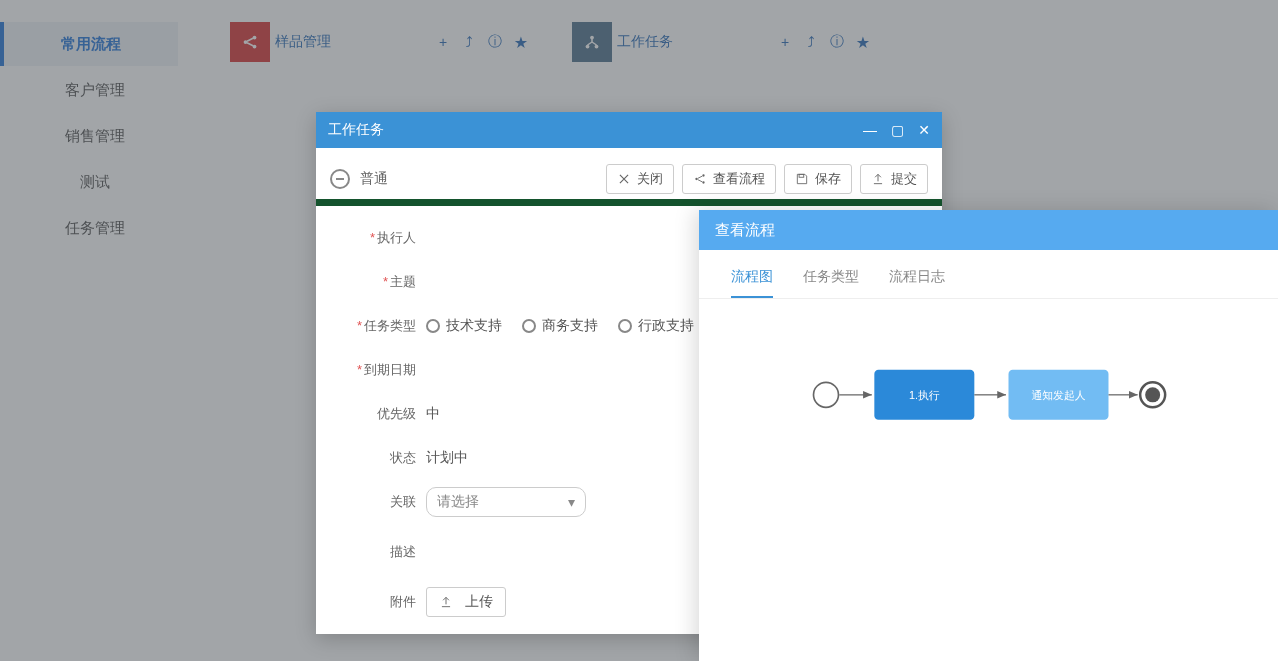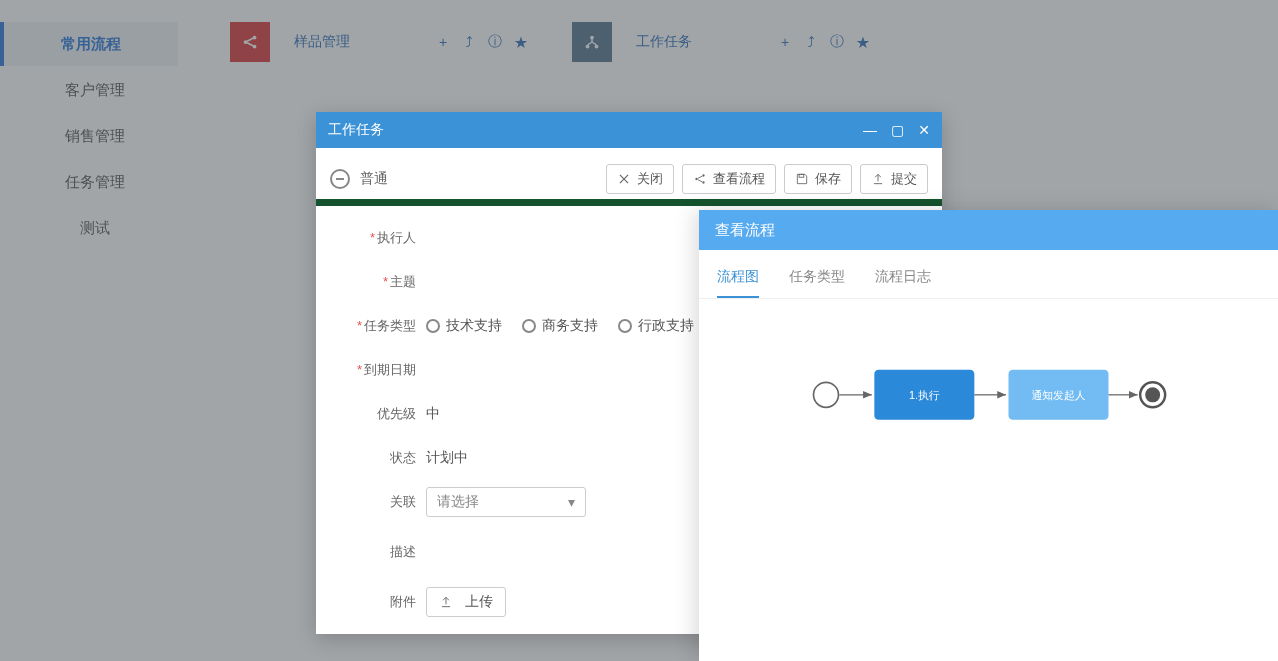--- a/index.html
+++ b/index.html
@@ -7,21 +7,21 @@
     .app{display:flex;height:100%}
     .sidebar{width:190px;background:#fff;padding-top:22px}
     .nav-item{height:44px;line-height:44px;text-align:center;color:#555;font-size:15px;cursor:pointer;margin:0 12px 2px 12px}
     .nav-item.active{color:#2978d9;font-weight:700;background:#eef2f6;border-left:4px solid #2978d9;margin-left:0;padding-left:0}
     .main{flex:1;background:#fff;padding:22px 18px 18px 40px}
     .cards{display:flex;gap:42px}
     .card{display:flex;align-items:center;width:300px;height:40px;background:#fff}
     .card-icon{width:40px;height:40px;display:flex;align-items:center;justify-content:center;color:#fff;font-size:18px}
     .ic-red{background:#d83b3b}
     .ic-blue{background:#52748e}
-    .card-title{flex:1;color:#2f6fb8;font-size:14px;margin-left:24px}
+    .card-title{flex:1;color:#2f6fb8;font-size:14px;margin-left:5px}
     .card-ops{display:flex;gap:8px;align-items:center;color:#2f6fb8}
     .card-op{width:18px;text-align:center;cursor:pointer}
     .star{color:#2f6fb8;font-size:16px}
 
     .overlay{position:absolute;inset:0;background:rgba(70,75,82,.5)}
 
     .dialog1{position:absolute;left:316px;top:112px;width:626px;background:#fff;box-shadow:0 5px 20px rgba(0,0,0,.2)}
     .dlg1-head{height:36px;background:#3b92d6;display:flex;align-items:center;justify-content:space-between;padding:0 12px;color:#fff}
     .dlg1-head-title{font-size:14px}
     .dlg1-head-ops{display:flex;gap:14px}
@@ -33,48 +33,48 @@
     .tb-right{display:flex;gap:8px}
     .btn{border:1px solid #ccc;background:#fff;height:30px;padding:0 10px;border-radius:3px;display:flex;align-items:center;gap:6px;cursor:pointer;color:#555;font-size:13px}
     .btn svg{width:14px;height:14px;fill:#666}
     .form{padding:10px 20px}
     .row{display:flex;align-items:center;min-height:44px;border-bottom:0}
     .lbl{width:90px;text-align:right;color:#666;font-size:13px;padding-right:10px}
     .req::before{content:"*";color:#e05555;margin-right:2px}
     .val{flex:1;color:#555}
     .radio-group{display:flex;gap:20px}
     .radio{width:14px;height:14px;border:2px solid #888;border-radius:50%;display:inline-block;vertical-align:middle;margin-right:6px}
-    .sel{border:1px solid #ccc;height:30px;width:160px;padding:0 10px;border-radius:3px;display:flex;align-items:center;justify-content:space-between;color:#888}
+    .sel{border:1px solid #ccc;height:30px;width:160px;padding:0 10px;border-radius:10px;display:flex;align-items:center;justify-content:space-between;color:#888}
     .upl{border:1px solid #ccc;height:30px;padding:0 12px;border-radius:3px;display:inline-flex;align-items:center;gap:12px;color:#555}
 
     .dialog2{position:absolute;left:699px;top:210px;right:0;bottom:0;background:#fff;box-shadow:-4px 0 20px rgba(0,0,0,.15)}
     .dlg2-head{height:40px;background:#56aaf0;color:#fff;display:flex;align-items:center;padding:0 16px;font-size:15px}
-    .tabs{display:flex;gap:30px;padding:18px 20px 0 18px;border-bottom:1px solid #eee}
+    .tabs{display:flex;gap:30px;padding:18px 20px 0 32px;border-bottom:1px solid #eee}
     .tab{padding-bottom:10px;color:#888;font-size:14px;cursor:pointer}
     .tab.active{color:#3b92d6;border-bottom:2px solid #3b92d6}
     .flow{position:relative;height:200px;padding:50px 17px}
     .flow-svg{width:100%;height:100%}
     .node-start{fill:#fff;stroke:#666;stroke-width:2}
     .node-exec{fill:#2b89d9}
     .node-notify{fill:#72bcf3}
     .node-end-outer{fill:#fff;stroke:#555;stroke-width:3}
     .node-end-inner{fill:#555}
     .arrow{stroke:#666;stroke-width:1.5;fill:none;marker-end:url(#arr)}
     .node-text{fill:#fff;font-size:13px;text-anchor:middle;dominant-baseline:middle}
   </style>
 </head>
 <body>
 
 <div class="app">
   <div class="sidebar">
     <div class="nav-item active">常用流程</div>
     <div class="nav-item">客户管理</div>
     <div class="nav-item">销售管理</div>
+    <div class="nav-item">测试</div>
     <div class="nav-item">任务管理</div>
-    <div class="nav-item">测试</div>
   </div>
   <div class="main">
     <div class="cards">
       <div class="card">
         <div class="card-icon ic-red">
           <svg width="18" height="18" viewBox="0 0 24 24" fill="#fff">
               <circle cx="6" cy="12" r="2.5"></circle>
               <circle cx="18" cy="6" r="2.5"></circle>
               <circle cx="18" cy="18" r="2.5"></circle>
               <path d="M8 11l8-4M8 13l8 4" stroke="#fff" stroke-width="2" fill="none"></path>

